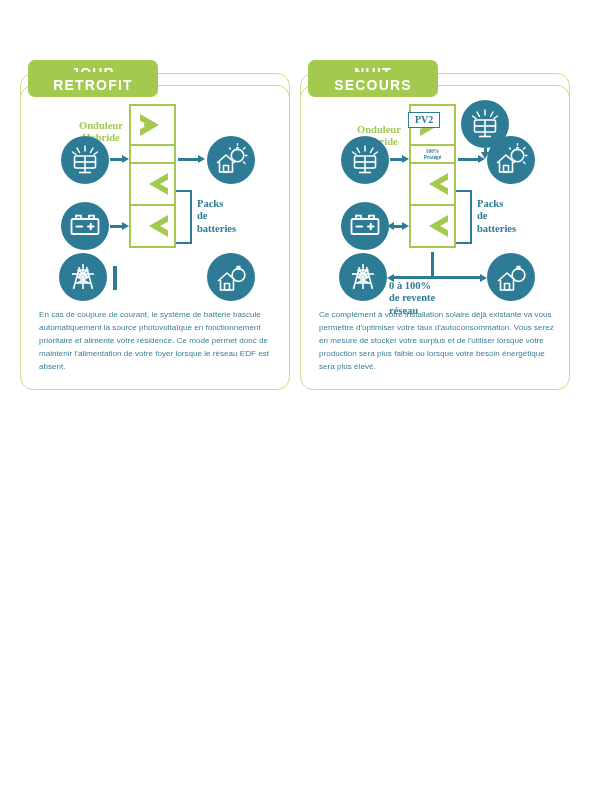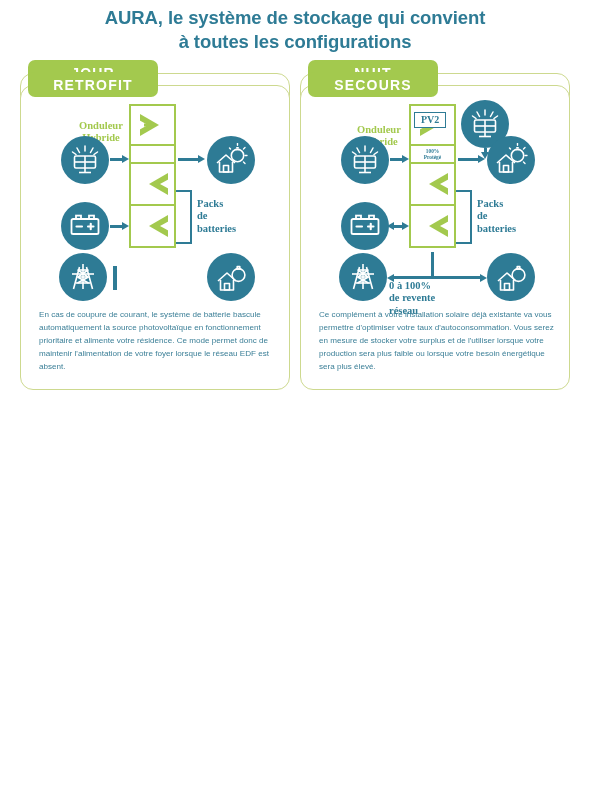--- a/index.html
+++ b/index.html
@@ -196,24 +196,20 @@
     padding: 1px 6px 2px 6px;
     background: #fff;
     z-index: 4;
   }
 </style>
 </head>
 <body>
 
 <div class="page">
 
-  <div class="title">
-    <span>AURA</span><span>, le système de stockage qui convient</span>
-    <span class="title-line2">à toutes les configurations</span>
-  </div>
 
   <div class="grid">
 
     <div class="card">
       <div class="card-badge">JOUR</div>
       <div class="card-body">
         <div class="diagram">
 
           <div class="lbl lbl-green" style="left:46px; top:22px; width:68px;">
             <div>Onduleur</div>
@@ -628,21 +624,21 @@
 
         <div class="caption">En cas de coupure de courant, le système de batterie bascule automatiquement la source photovoltaïque en fonctionnement prioritaire et alimente votre résidence. Ce mode permet donc de maintenir l'alimentation de votre foyer lorsque le réseau EDF est absent.</div>
       </div>
     </div>
 
     <div class="card">
       <div class="card-badge">SECOURS</div>
       <div class="card-body">
         <div class="diagram">
 
-          <div class="pv2" style="left:113px; top:14px;">PV2</div>
+          <div class="pv2" style="left:107px; top:14px;">PV2</div>
 
           <div class="circ" style="left:160px; top:2px;">
             <svg width="34" height="34" viewBox="0 0 34 34">
               <g stroke="#ffffff" stroke-width="1.5" fill="none" stroke-linecap="round">
                 <line x1="17" y1="3" x2="17" y2="8"></line>
                 <line x1="9" y1="5" x2="11.5" y2="9.5"></line>
                 <line x1="25" y1="5" x2="22.5" y2="9.5"></line>
                 <line x1="4.5" y1="9" x2="8" y2="11.5"></line>
                 <line x1="29.5" y1="9" x2="26" y2="11.5"></line>
               </g>

